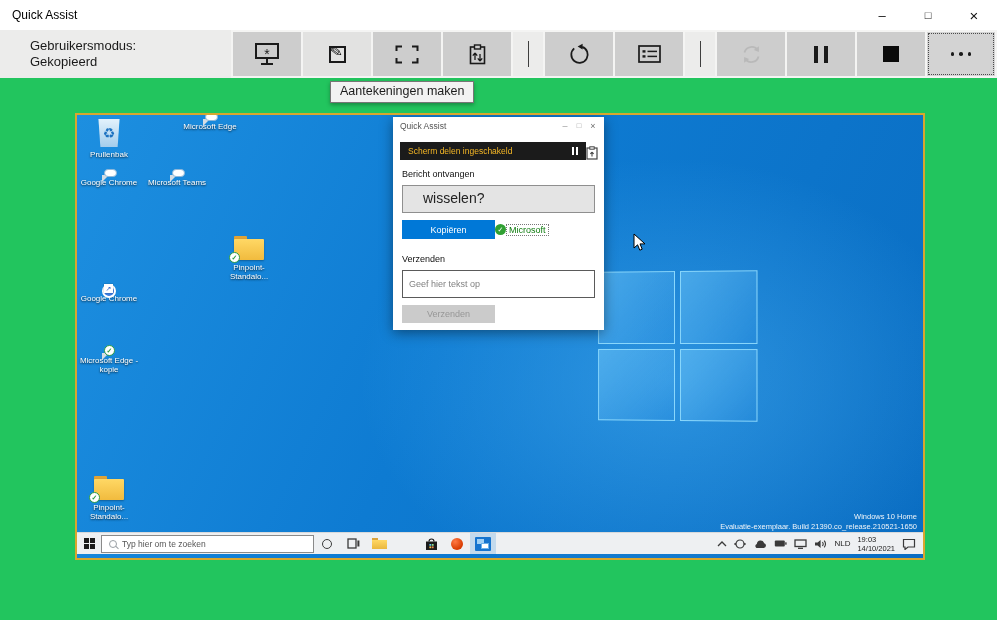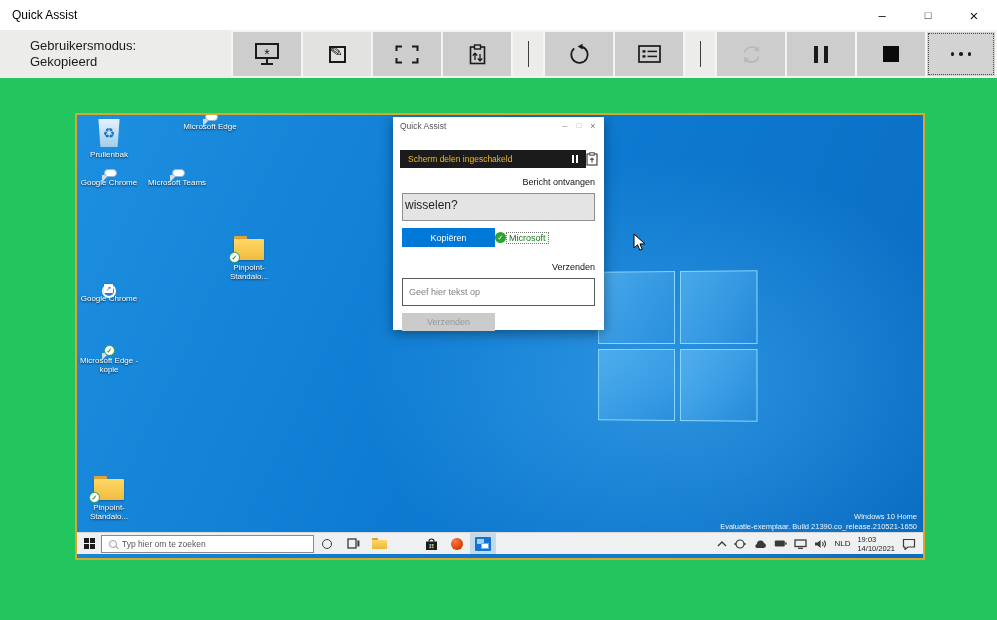--- a/index.html
+++ b/index.html
@@ -61,29 +61,29 @@
   .chrome::before { content:""; position:absolute; left:50%; top:50%; width:14px; height:14px; margin:-7px; background:#fff; border-radius:50%; }
   .chrome::after { content:""; position:absolute; left:50%; top:50%; width:10px; height:10px; margin:-5px; background:#3b7ce0; border-radius:50%; }
   .badge-arrow { position:absolute; left:-5px; bottom:-2px; width:9px; height:9px; background:#fff; box-shadow:0 0 1px rgba(0,0,0,.5); font-size:7px; line-height:9px; color:#2b62c9; text-align:center; }
 
   
   .rqa { position:absolute; left:316px; top:2px; width:211px; height:213px; background:#fff; box-shadow:0 3px 12px rgba(0,0,0,.42); font-size:9px; color:#222; }
   .rqa-tb { height:17px; display:flex; align-items:center; }
   .rqa-title { padding-left:7px; font-size:8.5px; color:#555; flex:1; }
   .rqa-ctl { width:14px; text-align:center; color:#9a9a9a; font-size:9px; }
   .rqa-ctl.close { color:#707070; margin-right:4px; }
-  .rqa-bannerrow { display:flex; align-items:center; margin:16px 6px 0 7px; }
+  .rqa-bannerrow { display:flex; align-items:flex-end; margin:8px 6px 0 7px; }
   .rqa-banner { flex:1; height:18px; background:#1b1b1b; display:flex; align-items:center; padding:0 8px; }
   .rqa-banner .txt { color:#f5b725; font-size:8.5px; flex:1; }
   .rqa-pp { display:flex; gap:2.5px; }
   .rqa-pp i { display:block; width:2px; height:8px; background:#fff; }
   .rqa-body { padding:0 9px; }
-  .rqa-lbl { font-size:9px; color:#111; margin:9px 0 6px;text-align:right; }
+  .rqa-lbl { font-size:9px; color:#111; margin:9px 0 6px; }
   .rqa-lbl.second { margin-top:15px; }
-  .rqa-msg { height:28px; background:#e4e4e4; border:1px solid #8f8f8f; padding:4px 2px; font-size:12px; color:#222; }
+  .rqa-msg { height:28px; background:#e4e4e4; border:1px solid #8f8f8f; padding:4px 20px; font-size:14px; color:#222; }
   .rqa-row { display:flex; align-items:center; margin-top:7px; }
   .rqa-copy { width:93px; height:19px; background:#0078d7; color:#fff; font-size:9px; border:none; display:flex; align-items:center; justify-content:center; font-family:inherit; }
   .rqa-check { width:11px; height:11px; border-radius:50%; background:#2fa032; color:#fff; font-size:7px; line-height:11px; text-align:center; flex:none; }
   .rqa-copied { color:#0c7a0c; font-size:9px; border:1px dotted #777; padding:0 2px; }
   .rqa-input { width:100%; height:28px; border:1px solid #5a5a5a; font-size:9px; padding:0 6px; font-family:inherit; color:#222; }
   .rqa-input::placeholder { color:#828282; }
   .rqa-send { margin-top:7px; width:93px; height:18px; background:#cbcbcb; color:#979797; font-size:9px; border:none; display:flex; align-items:center; justify-content:center; font-family:inherit; }
 
   
   .wm { position:absolute; right:6px; bottom:26px; text-align:right; color:#eef4f9; font-size:7.5px; line-height:10px; }
@@ -218,20 +218,21 @@
     </button>
     <button class="tb-btn focused" style="left:927px;">
       <span class="dots">
           <i></i>
           <i></i>
           <i></i>
         </span>
     </button>
   </div>
 
+  <div class="tooltip">Aantekeningen maken</div>
 
   <div class="desktop">
 
     <div class="winlogo">
       <div class="pane"></div>
         <div class="pane"></div>
         <div class="pane"></div>
         <div class="pane"></div>
     </div>
 

